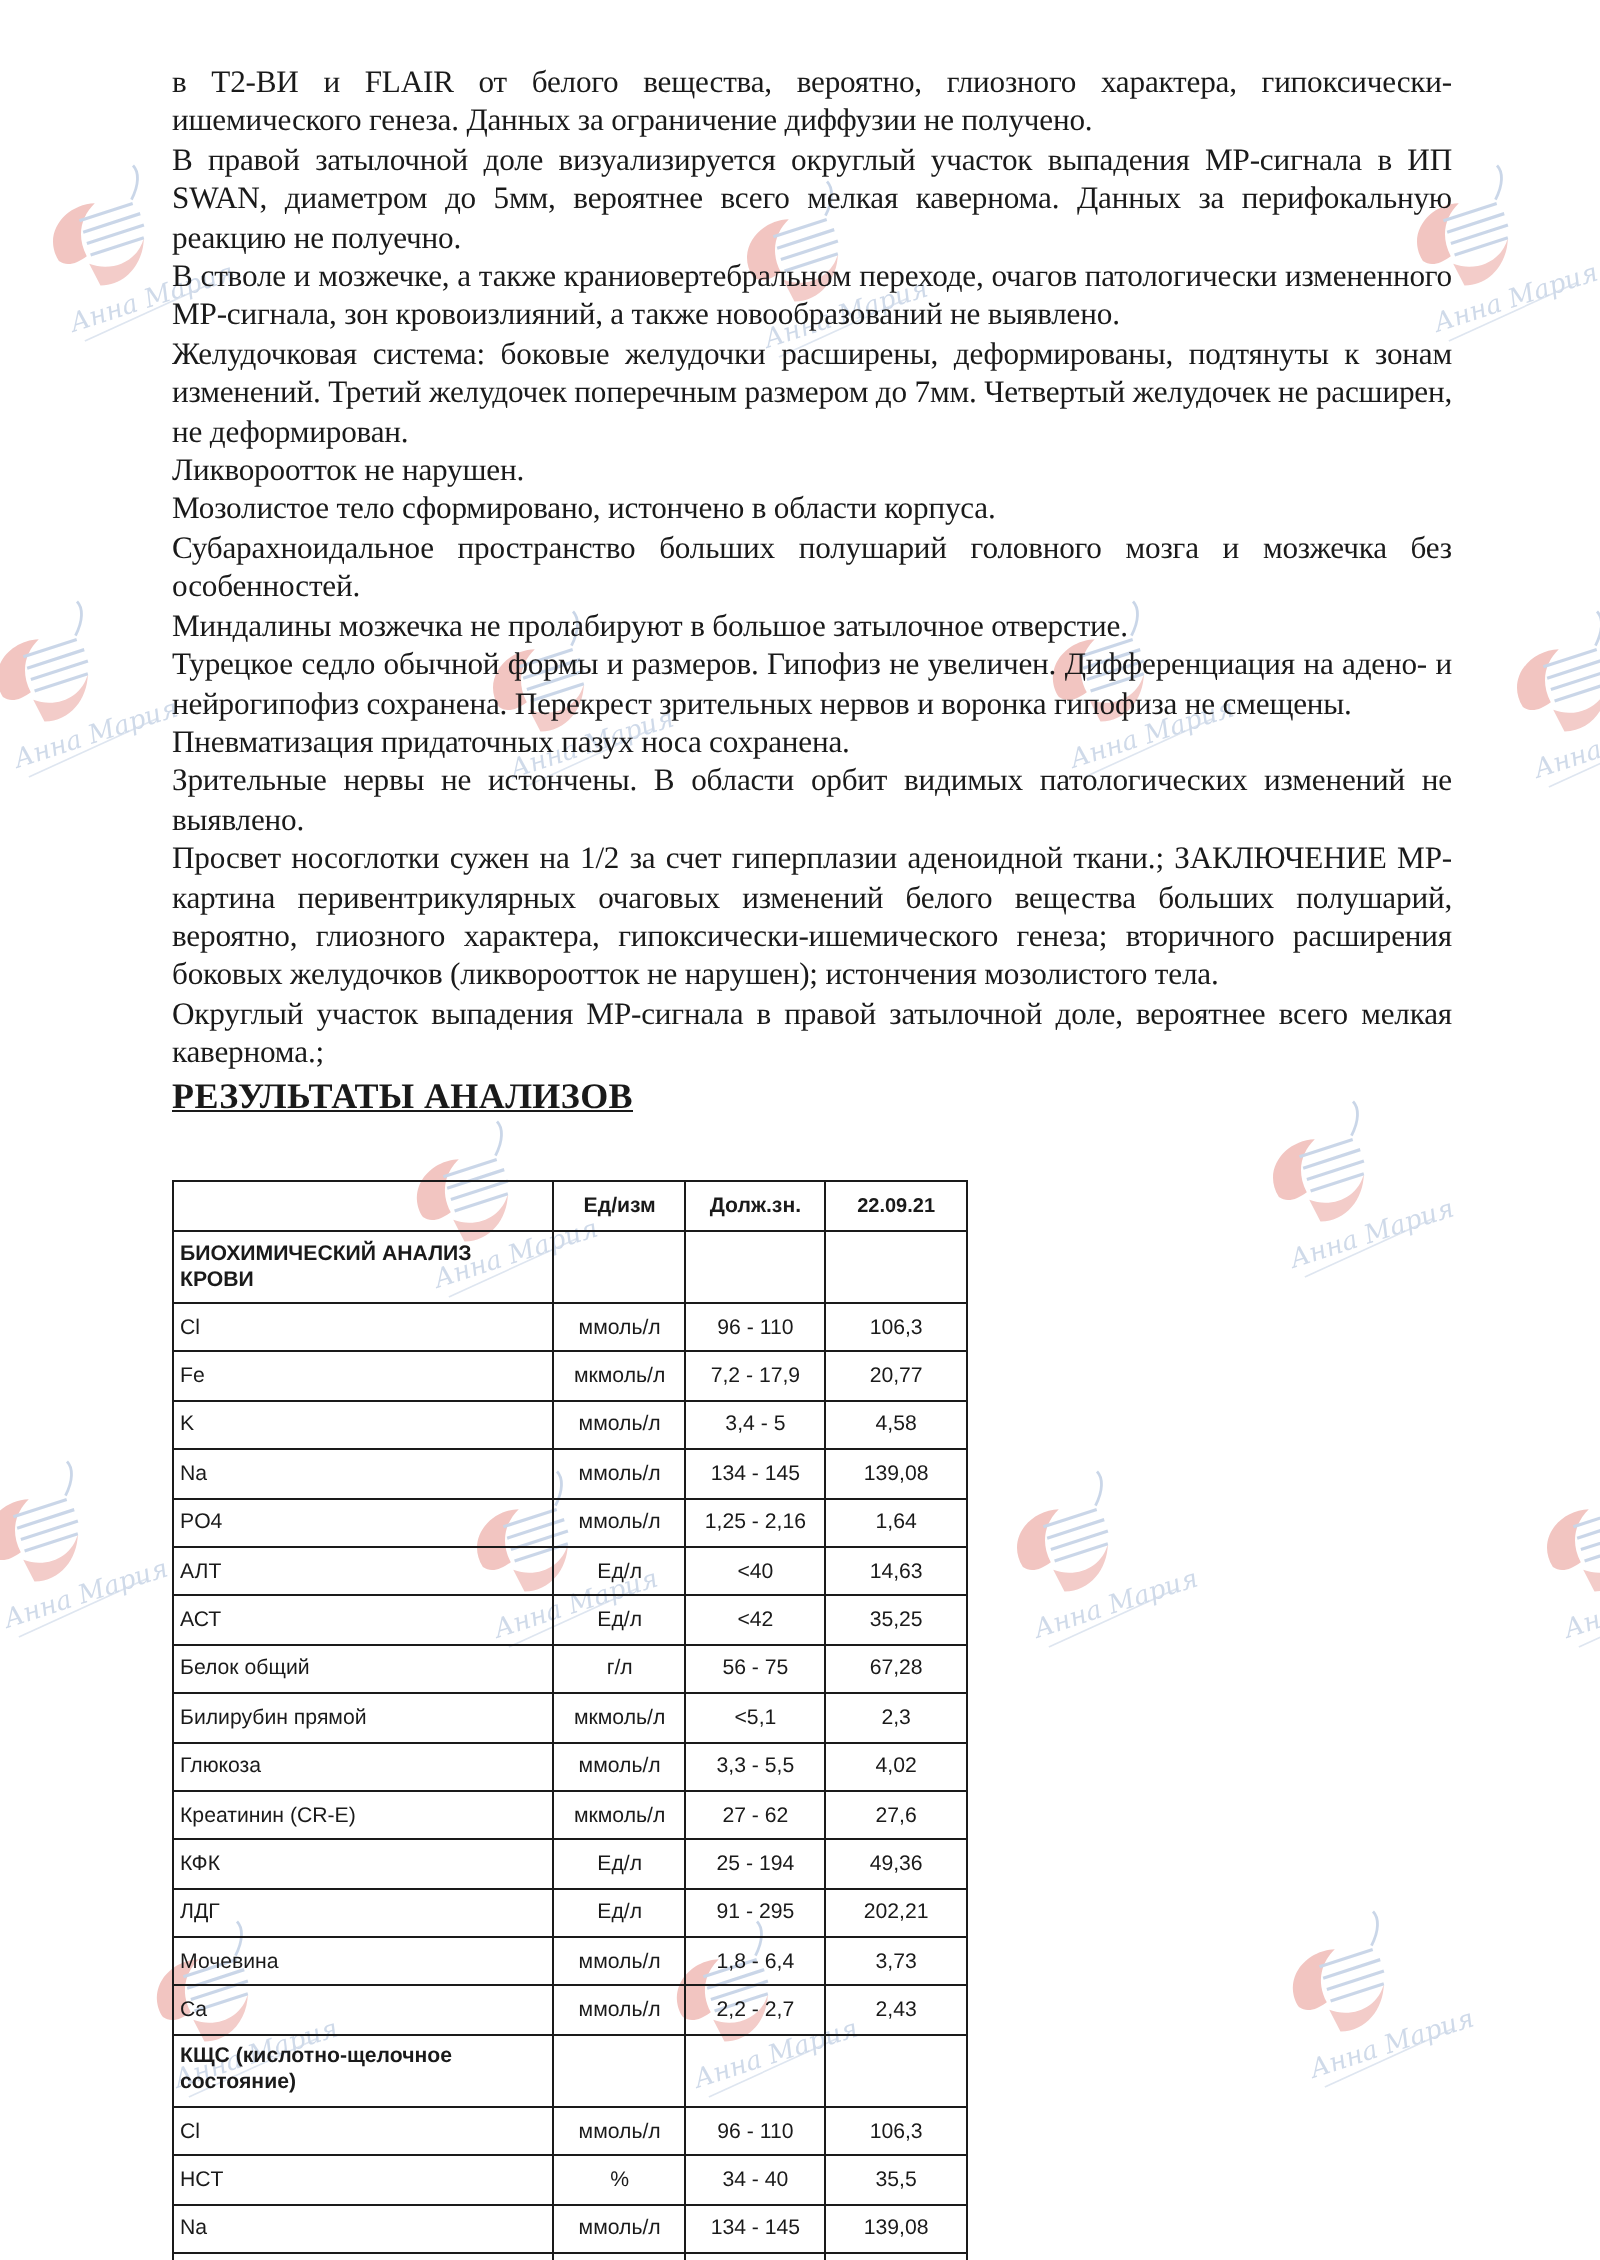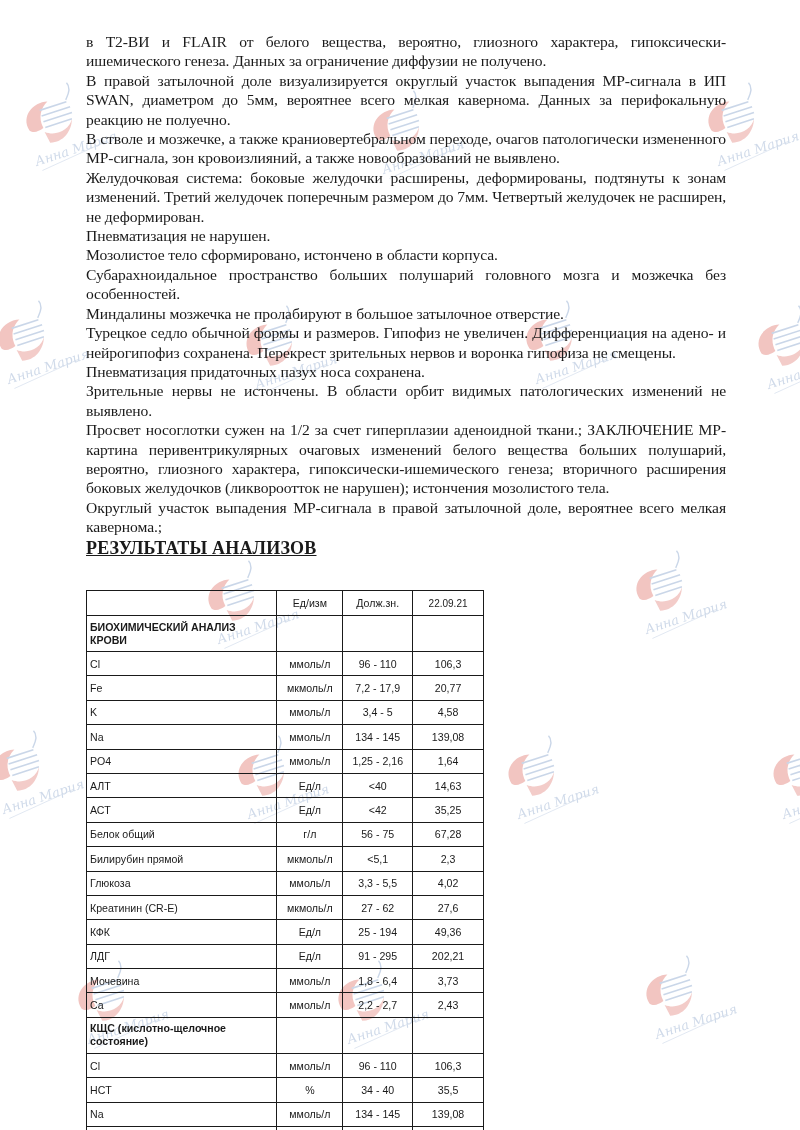--- a/index.html
+++ b/index.html
@@ -67,21 +67,21 @@
       border: 1.3px solid #1a1a1a;
       height: 24.4px;
       vertical-align: middle;
       padding: 0 3px;
       color: #1a1a1a;
     }
     table.results td.c-name { width: 191px; text-align: left; }
     table.results td.c-unit { width: 66px; text-align: center; }
     table.results td.c-norm { width: 70px; text-align: center; }
     table.results td.c-val  { width: 71px; text-align: center; font-weight: normal; }
-    table.results tr.head td { height: 25px; font-weight: normal; }
+    table.results tr.head td { height: 25px; font-weight: bold; }
     table.results tr.head td.c-val { font-size: 10px; }
     table.results tr.group td { height: 36px; }
     table.results tr.group td.c-name { font-weight: bold; line-height: 13px; }
     table.results tr.group-last td { height: 26px; }
     table.results tr.group-last td.c-name { font-weight: bold; }
   </style>
 </head>
 <body>
 
 <div class="watermarks">
@@ -277,21 +277,21 @@
         </g>
       </svg>
     </div>
 </div>
 
 <div class="page">
   <p class="para">в Т2-ВИ и FLAIR от белого вещества, вероятно, глиозного характера, гипоксически-ишемического генеза. Данных за ограничение диффузии не получено.</p>
   <p class="para">В правой затылочной доле визуализируется округлый участок выпадения МР-сигнала в ИП SWAN, диаметром до 5мм, вероятнее всего мелкая каверномa. Данных за перифокальную реакцию не полуечно.</p>
   <p class="para">В стволе и мозжечке, а также краниовертебральном переходе, очагов патологически измененного МР-сигнала, зон кровоизлияний, а также новообразований не выявлено.</p>
   <p class="para">Желудочковая система: боковые желудочки расширены, деформированы, подтянуты к зонам изменений. Третий желудочек поперечным размером до 7мм. Четвертый желудочек не расширен, не деформирован.</p>
-  <p class="para">Пневматизация не нарушен.</p>
+  <p class="para">Ликвороотток не нарушен.</p>
   <p class="para">Мозолистое тело сформировано, истончено в области корпуса.</p>
   <p class="para">Субарахноидальное пространство больших полушарий головного мозга и мозжечка без особенностей.</p>
   <p class="para">Миндалины мозжечка не пролабируют в большое затылочное отверстие.</p>
   <p class="para">Турецкое седло обычной формы и размеров. Гипофиз не увеличен. Дифференциация на адено- и нейрогипофиз сохранена. Перекрест зрительных нервов и воронка гипофиза не смещены.</p>
   <p class="para">Пневматизация придаточных пазух носа сохранена.</p>
   <p class="para">Зрительные нервы не истончены. В области орбит видимых патологических изменений не выявлено.</p>
   <p class="para">Просвет носоглотки сужен на 1/2 за счет гиперплазии аденоидной ткани.; ЗАКЛЮЧЕНИЕ МР-картина перивентрикулярных очаговых изменений белого вещества больших полушарий, вероятно, глиозного характера, гипоксически-ишемического генеза; вторичного расширения боковых желудочков (ликвороотток не нарушен); истончения мозолистого тела.</p>
   <p class="para">Округлый участок выпадения МР-сигнала в правой затылочной доле, вероятнее всего мелкая каверномa.;</p>
   <h2 class="section-title">РЕЗУЛЬТАТЫ АНАЛИЗОВ</h2>
 </div>

